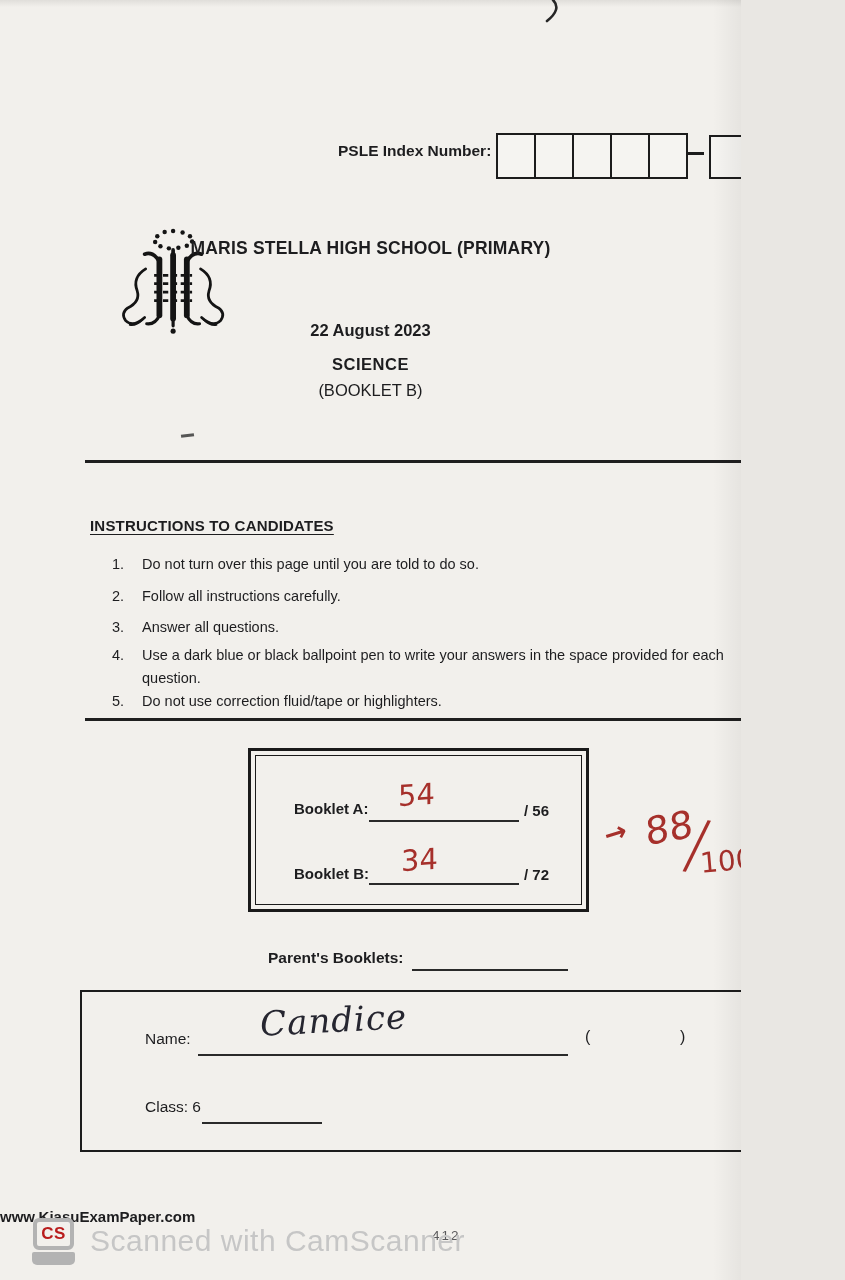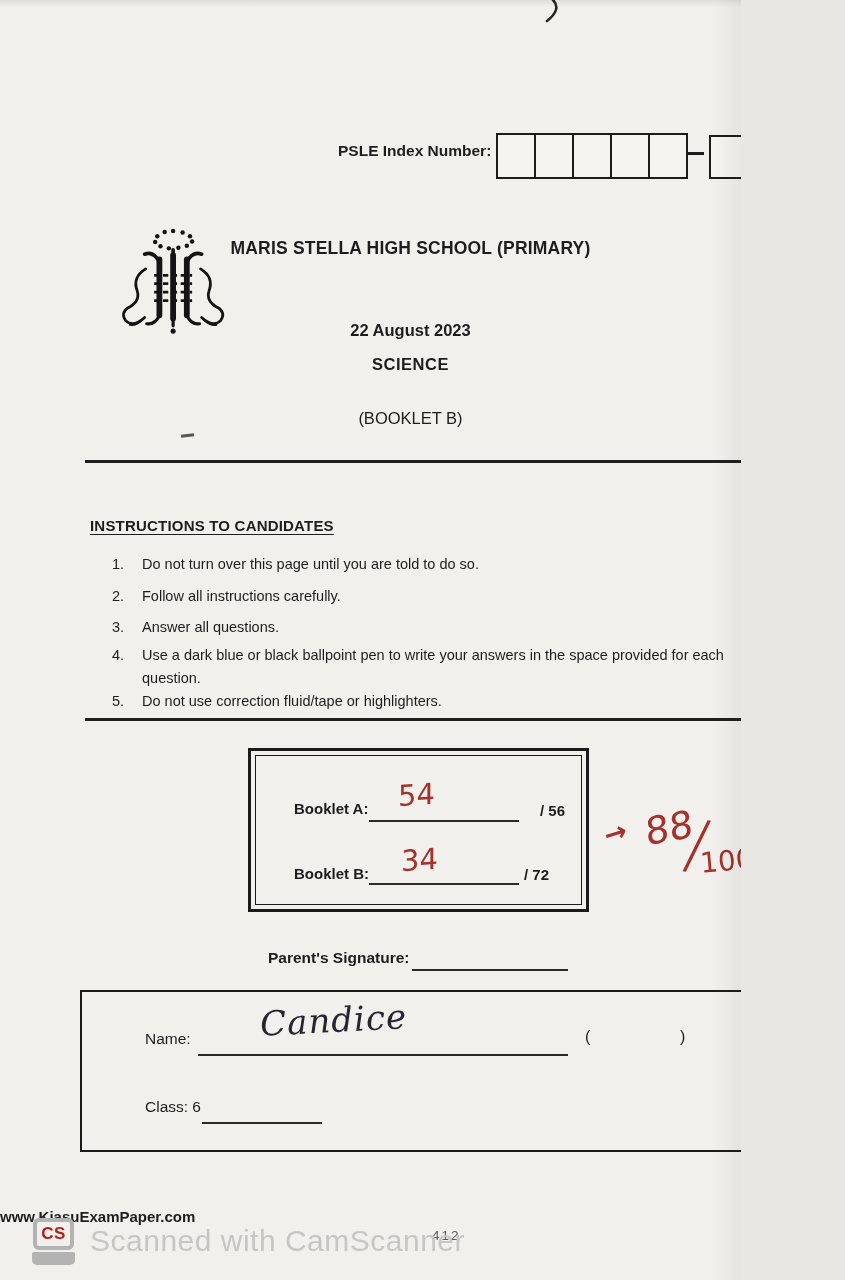--- a/index.html
+++ b/index.html
@@ -16,26 +16,26 @@
   .abs{position:absolute;}
   .b{font-weight:bold;}
   
   .psle-label{left:338px;top:142px;font-size:15.5px;font-weight:bold;}
   .psle-boxes{left:496px;top:133px;display:flex;}
   .psle-cell{width:36px;height:42px;border:2px solid #1c1c1c;margin-left:-2px;background:rgba(255,255,255,0.25);}
   .psle-cell:first-child{margin-left:0;}
   .psle-dash{left:687px;top:152px;width:17px;height:3px;background:#1c1c1c;}
   .psle-single{left:709px;top:135px;width:33px;height:40px;border:2px solid #1c1c1c;background:rgba(255,255,255,0.25);}
   
-  .title{left:0;width:100%;text-align:center;padding-left:40px;}
+  .title{left:0;width:100%;text-align:center;}
   .t-school{top:238px;font-size:17.5px;letter-spacing:.2px;}
   .t-exam{top:286px;font-size:17px;}
   .t-date{top:321px;font-size:16.5px;}
   .t-subject{top:355px;font-size:16.5px;letter-spacing:.5px;}
-  .t-booklet{top:409px;font-size:16.5px;font-weight:normal;}
+  .t-booklet{top:381px;font-size:16.5px;font-weight:normal;}
   .total-time{right:88px;top:442px;font-size:14.5px;font-weight:bold;}
   .rule{left:85px;width:673px;height:3px;background:#1f1f1f;}
   .rule1{top:460px;}
   .rule2{top:718px;}
   
   .ins-head{left:90px;top:517px;font-size:15px;font-weight:bold;text-decoration:underline;text-underline-offset:3px;letter-spacing:.2px;}
   .ins-item{font-size:14.5px;line-height:23px;display:flex;}
   .ins-num{position:absolute;left:112px;width:26px;}
   .ins-text{position:absolute;left:142px;width:633px;}
   
@@ -167,41 +167,41 @@
     <span class="abs ins-text" style="top:690px;">Do not use correction fluid/tape or highlighters.</span>
   </div>
 
   <div class="abs rule rule2"></div>
 
   <div class="abs score-box">
     <div class="score-inner">
       <span class="abs sb-label" style="left:38px;top:44px;">Booklet A:</span>
       <span class="abs hand-red sb-score" style="left:142px;top:22px;">54</span>
       <div class="abs sb-underline" style="left:113px;top:64px;width:150px;"></div>
-      <span class="abs sb-max" style="left:268px;top:46px;margin-left:16px;">/ 56</span>
+      <span class="abs sb-max" style="left:268px;top:46px;">/ 56</span>
       <span class="abs sb-label" style="left:38px;top:109px;">Booklet B:</span>
       <span class="abs hand-red sb-score" style="left:145px;top:87px;">34</span>
       <div class="abs sb-underline" style="left:113px;top:127px;width:150px;"></div>
       <span class="abs sb-max" style="left:268px;top:110px;">/ 72</span>
     </div>
   </div>
 
   <svg class="abs" style="left:748px;top:760px;" width="48" height="64" viewBox="0 0 48 64">
     <g stroke="#9c2824" stroke-width="2.6" fill="none" stroke-linecap="round">
       <path d="M6 60 C 14 42, 10 16, 25 5 C 37 -3, 45 10, 36 22 C 28 33, 13 30, 17 19"></path>
       <path d="M4 56 L18 38"></path>
     </g>
     <circle cx="31" cy="17" r="2" fill="#9c2824"></circle>
   </svg>
   <span class="abs hand-red tot-arrow">→</span>
   <span class="abs hand-red tot-score">88</span>
   <span class="abs hand-red tot-slash">/</span>
   <span class="abs hand-red tot-max">100.</span>
 
-  <span class="abs psig-label">Parent's Signature:</span>
+  <span class="abs psig-label">Parent's Booklets:</span>
   <div class="abs psig-line"></div>
 
   <div class="abs name-box">
     <span class="abs nb-name-label">Name:</span>
     <span class="abs nb-candice">Candice</span>
     <div class="abs nb-name-line"></div>
     <span class="abs nb-paren-open">(</span>
     <span class="abs nb-paren-close">)</span>
     <span class="abs nb-class-label">Class: 6</span>
     <div class="abs nb-class-line"></div>

